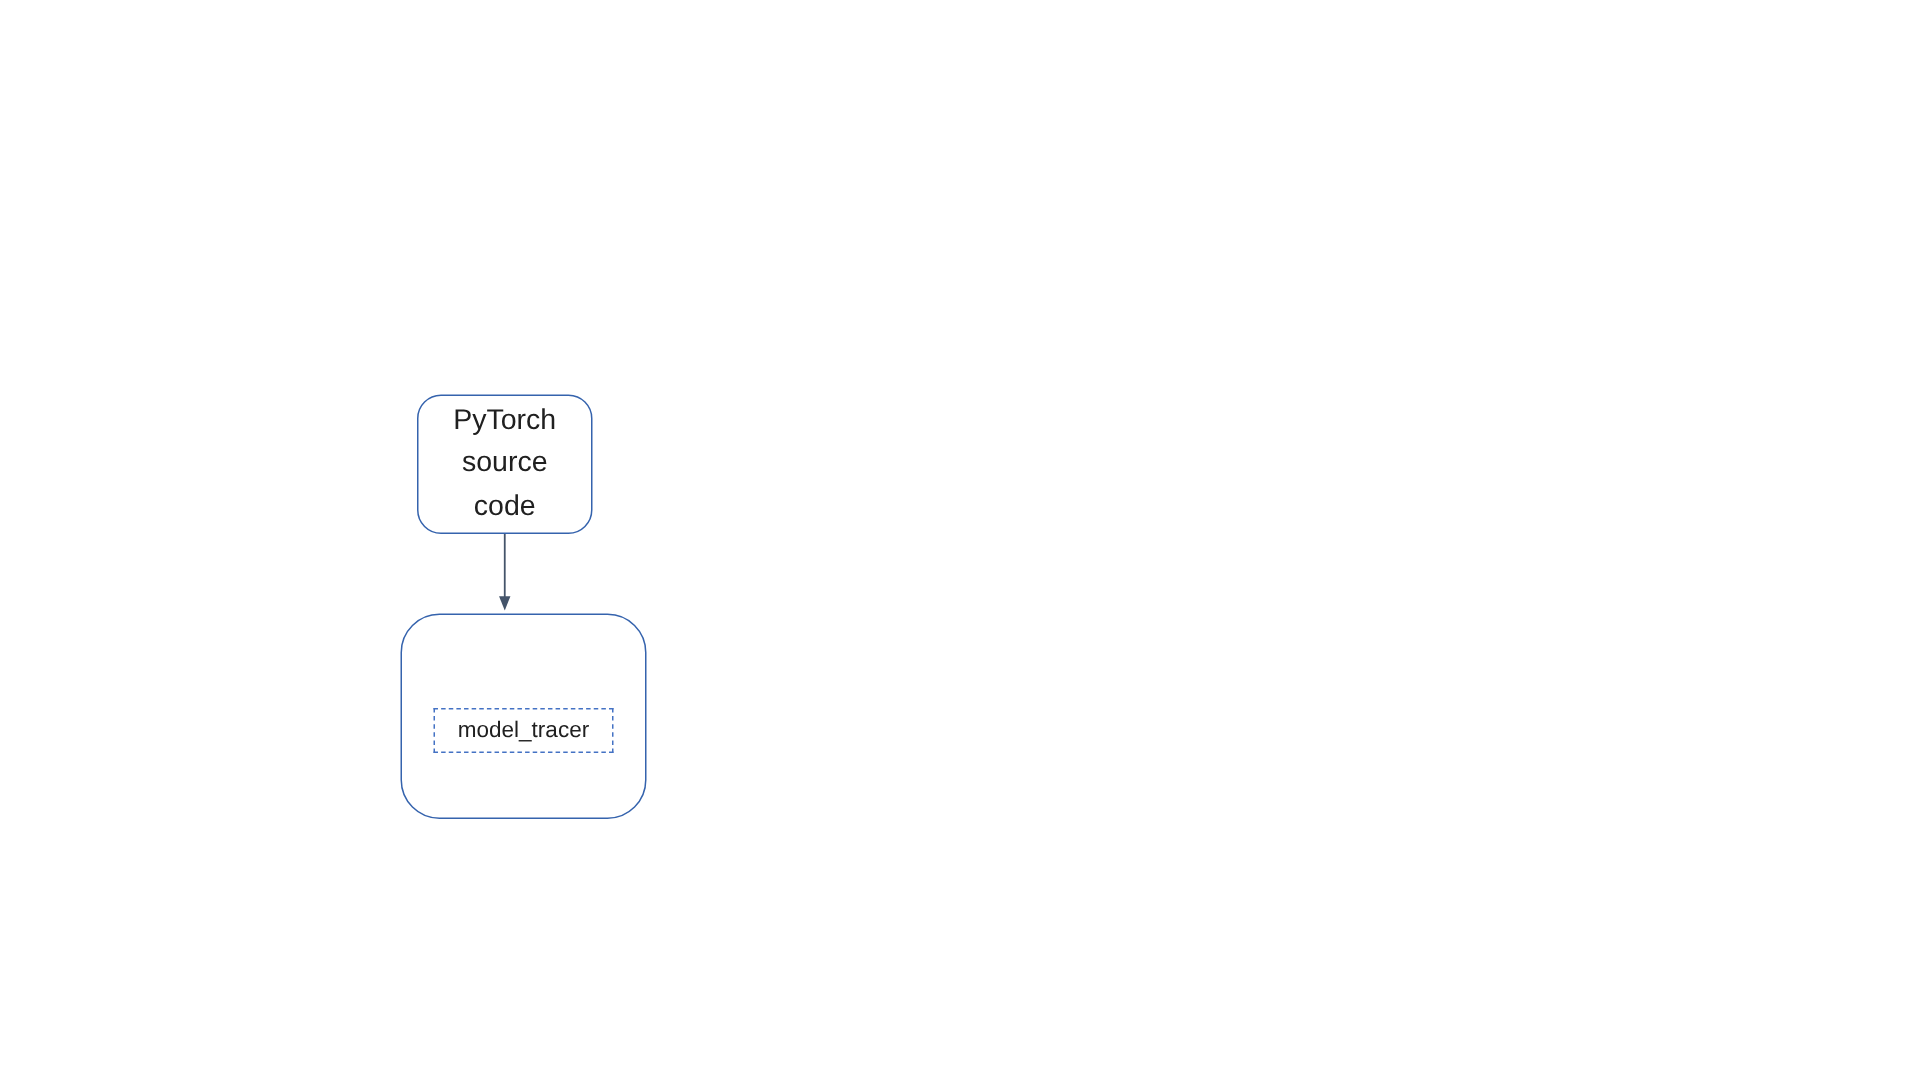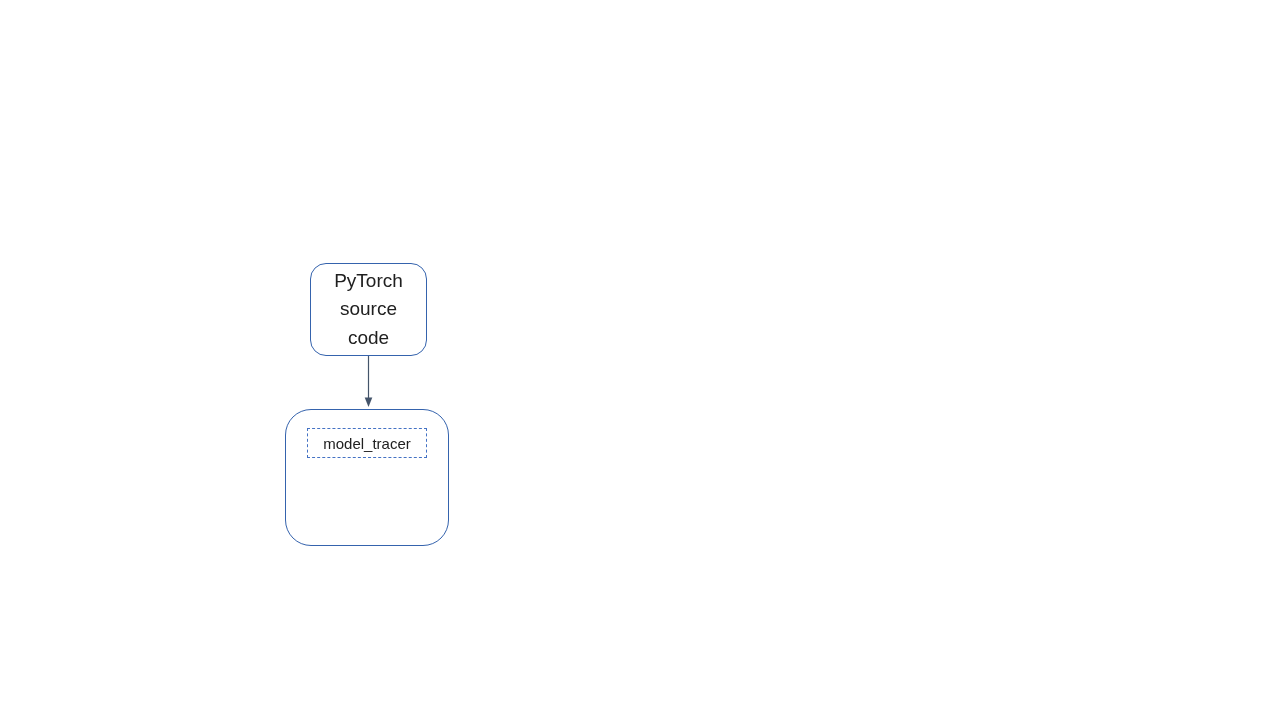--- a/index.html
+++ b/index.html
@@ -8,21 +8,20 @@
     background: #ffffff;
   }
   .canvas {
     position: relative;
     width: 1180px;
     height: 720px;
     background: var(--background, #ffffff);
     font-family: "Liberation Sans", sans-serif;
     color: var(--text, #202020);
     overflow: hidden;
-    margin-left: 32px;
   }
   .node {
     position: absolute;
     box-sizing: border-box;
     background: #ffffff;
     border: 1.5px solid var(--node-border, #3563AD);
   }
   .node-source {
     left: 278px;
     top: 263px;
@@ -33,29 +32,30 @@
     align-items: center;
     justify-content: center;
   }
   .node-source .node-label {
     font-size: 19px;
     line-height: 28.5px;
     text-align: center;
     white-space: pre-line;
   }
   .node-build {
-    left: 253px;
+    left: 267px;
     top: 409px;
     width: 164px;
     height: 137px;
     border-radius: 26px;
     display: flex;
     flex-direction: column;
     align-items: center;
     padding-top: 18px;
+    justify-content: center;
   }
   .module-box {
     box-sizing: border-box;
     width: 120px;
     height: 30px;
     border: 1.5px dashed var(--dashed-border, #4472C4);
     display: flex;
     align-items: center;
     justify-content: center;
     background: #ffffff;

